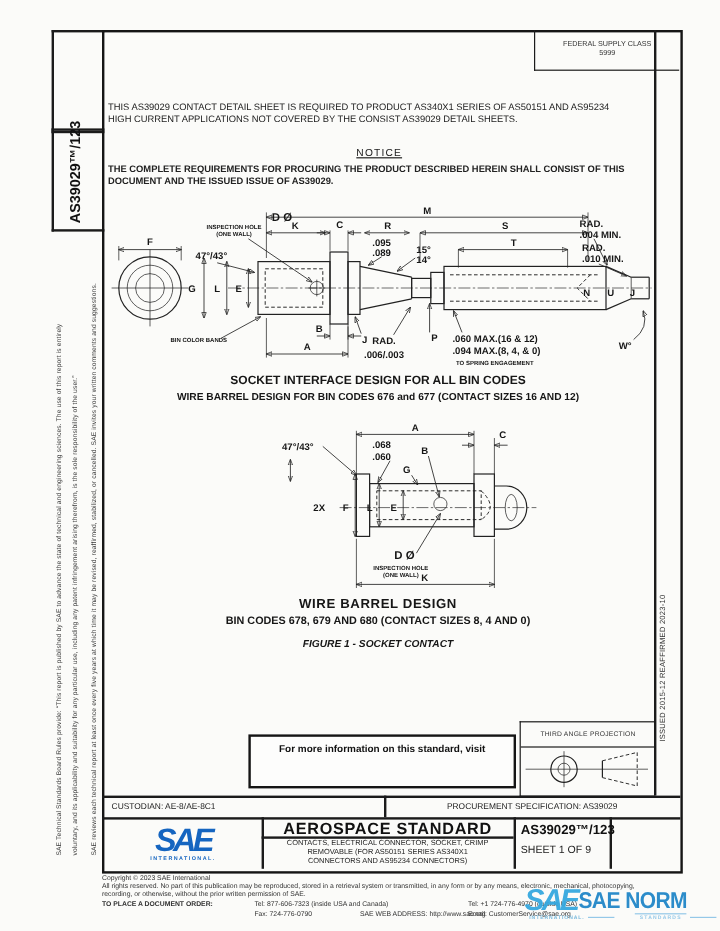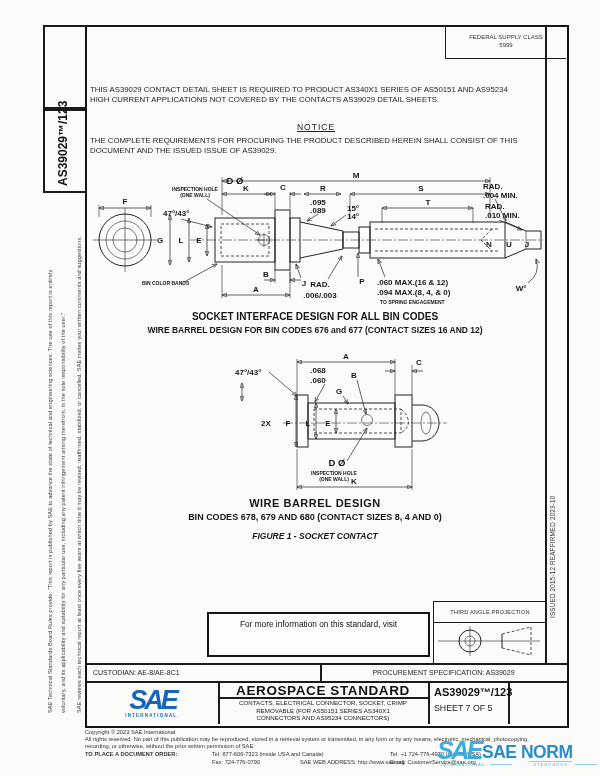--- a/index.html
+++ b/index.html
@@ -8,21 +8,21 @@
   .abs{position:absolute;}
   .hline{position:absolute;background:#1b1b1b;height:2px;}
   .vline{position:absolute;background:#1b1b1b;width:2px;}
   .vtext{position:absolute;transform-origin:0 0;transform:rotate(-90deg);white-space:nowrap;}
   .tiny{font-size:5.6px;color:#3a3a3a;letter-spacing:0.1px;}
   .docnum-v{font-size:12px;font-weight:bold;text-align:center;color:#111;}
   .heading{position:absolute;left:85px;width:462px;text-align:center;font-size:8.5px;letter-spacing:1px;color:#222;}
   .bodytext{position:absolute;left:90px;width:458px;font-size:7.8px;line-height:10.4px;color:#222;}
   .fscbox{position:absolute;left:445px;top:25px;width:120px;height:33px;border-left:1.5px solid #1b1b1b;border-bottom:1.5px solid #1b1b1b;display:flex;flex-direction:column;justify-content:center;text-align:center;font-size:6px;line-height:7.5px;color:#333;}
   .infobox{position:absolute;left:207px;top:612px;width:219px;height:36px;border:2px solid #151515;background:#fdfdfc;padding-top:5px;text-align:center;}
-  .infobox .l1{font-size:8.3px;font-weight:normal;color:#111;}
+  .infobox .l1{font-size:8.3px;font-weight:bold;color:#111;}
   .infobox .l2{font-size:8.2px;margin-top:2px;}
   .link{color:#1155CC;text-decoration:underline;}
   .projbox{position:absolute;left:433px;top:601px;width:112px;height:61px;border-top:1.5px solid #1b1b1b;border-left:1.5px solid #1b1b1b;border-bottom:1.5px solid #1b1b1b;}
   .projtitle{position:absolute;left:0;top:0;width:112px;height:20px;border-bottom:1.5px solid #1b1b1b;font-size:5.6px;letter-spacing:0.2px;text-align:center;line-height:20px;color:#333;}
   .custcell{position:absolute;top:663px;height:18px;font-size:7px;color:#222;display:flex;align-items:center;}
   .tb-title{position:absolute;left:218px;top:683px;width:210px;text-align:center;font-size:13.5px;font-weight:bold;letter-spacing:0.6px;color:#111;}
   .tb-sub{position:absolute;left:218px;top:699px;width:210px;text-align:center;font-size:6.2px;line-height:7.6px;color:#222;}
   .tb-doc{position:absolute;left:434px;top:686px;width:72px;font-size:11px;font-weight:bold;color:#111;}
   .tb-sheet{position:absolute;left:434px;top:703px;width:72px;font-size:8.8px;color:#222;}
   .saelogo{position:absolute;left:110px;top:687px;width:85px;text-align:center;}
@@ -72,24 +72,24 @@
 
   <div class="vtext" style="left:549px;top:618px;width:190px;font-size:6.3px;color:#333;letter-spacing:0.2px;">ISSUED 2015-12        REAFFIRMED 2023-10</div>
 
   <div class="fscbox">
     <div>FEDERAL SUPPLY CLASS</div>
     <div>5999</div>
   </div>
 
   <div class="bodytext" style="top:85px;">
     <div>THIS AS39029 CONTACT DETAIL SHEET IS REQUIRED TO PRODUCT AS340X1 SERIES OF AS50151 AND AS95234</div>
-    <div>HIGH CURRENT APPLICATIONS NOT COVERED BY THE CONTACTS AS39029 DETAIL SHEETS.</div>
+    <div>HIGH CURRENT APPLICATIONS NOT COVERED BY THE CONSIST AS39029 DETAIL SHEETS.</div>
   </div>
   <div class="heading" style="top:122px;text-decoration:underline;">NOTICE</div>
-  <div class="bodytext" style="top:136px;">
+  <div class="bodytext" style="top:136px;font-weight:bold;">
     <div>THE COMPLETE REQUIREMENTS FOR PROCURING THE PRODUCT DESCRIBED HEREIN SHALL CONSIST OF THIS</div>
     <div>DOCUMENT AND THE ISSUED ISSUE OF AS39029.</div>
   </div>
 
   <svg class="abs" style="left:85px;top:165px;" width="460" height="435" viewBox="0 0 460 435">
     <defs>
       <marker id="ar" viewBox="0 0 8 8" refX="7.5" refY="4" markerWidth="7" markerHeight="7" orient="auto-start-reverse">
         <path d="M0,1 L8,4 L0,7 Z" fill="#222" stroke="none"></path>
       </marker>
     </defs>
@@ -331,21 +331,21 @@
     <div class="small">INTERNATIONAL.</div>
   </div>
 
   <div class="tb-title">AEROSPACE STANDARD</div>
   <div class="tb-sub">
     <div>CONTACTS, ELECTRICAL CONNECTOR, SOCKET, CRIMP</div>
     <div>REMOVABLE (FOR AS50151 SERIES AS340X1</div>
     <div>CONNECTORS AND AS95234 CONNECTORS)</div>
   </div>
   <div class="tb-doc">AS39029™/123</div>
-  <div class="tb-sheet">SHEET 7 OF 5</div>
+  <div class="tb-sheet">SHEET 1 OF 9</div>
 
   <div class="copyright">
     <div>Copyright © 2023 SAE International</div>
     <div>All rights reserved. No part of this publication may be reproduced, stored in a retrieval system or transmitted, in any form or by any means, electronic, mechanical, photocopying,</div>
     <div>recording, or otherwise, without the prior written permission of SAE.</div>
   </div>
   <div class="ordrow" style="left:85px;top:751px;font-weight:bold;">TO PLACE A DOCUMENT ORDER:</div>
   <div class="ordrow" style="left:212px;top:751px;">Tel: 877-606-7323 (inside USA and Canada)</div>
   <div class="ordrow" style="left:390px;top:751px;">Tel: +1 724-776-4970 (outside USA)</div>
   <div class="ordrow" style="left:212px;top:758.5px;">Fax: 724-776-0790</div>

